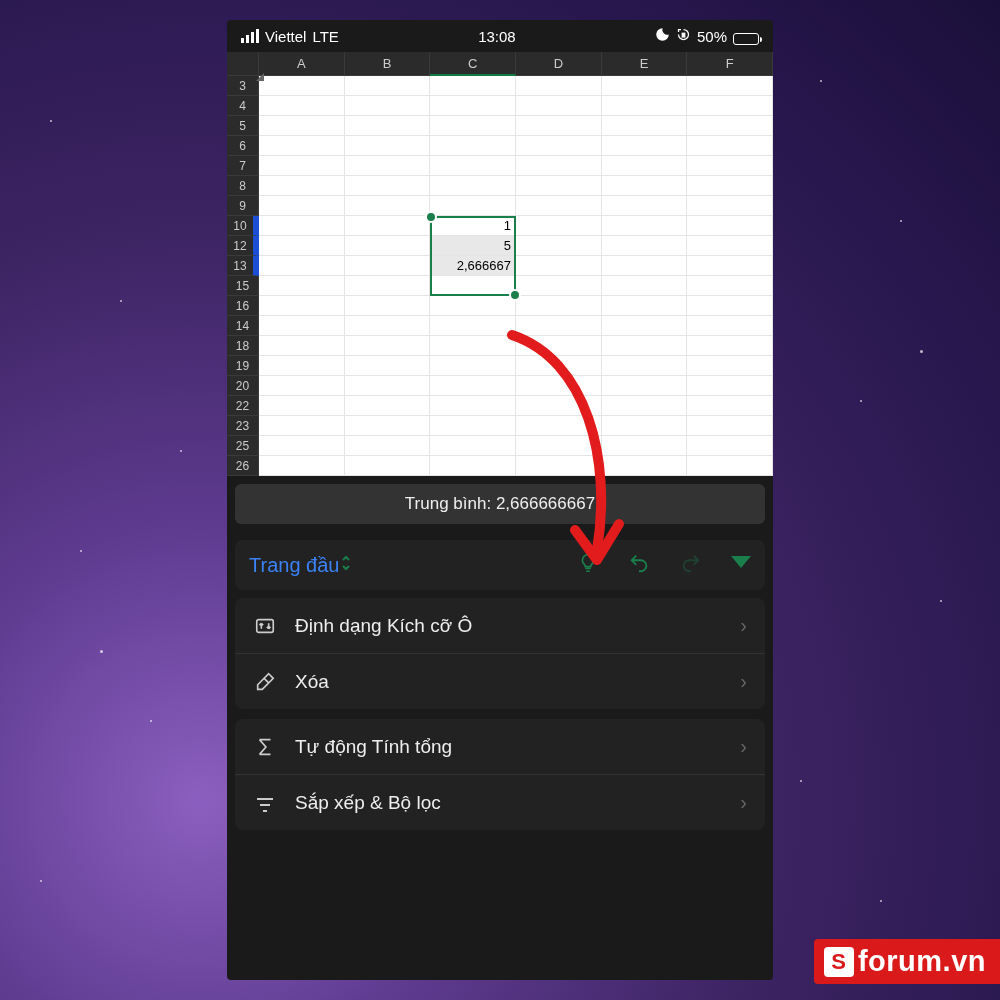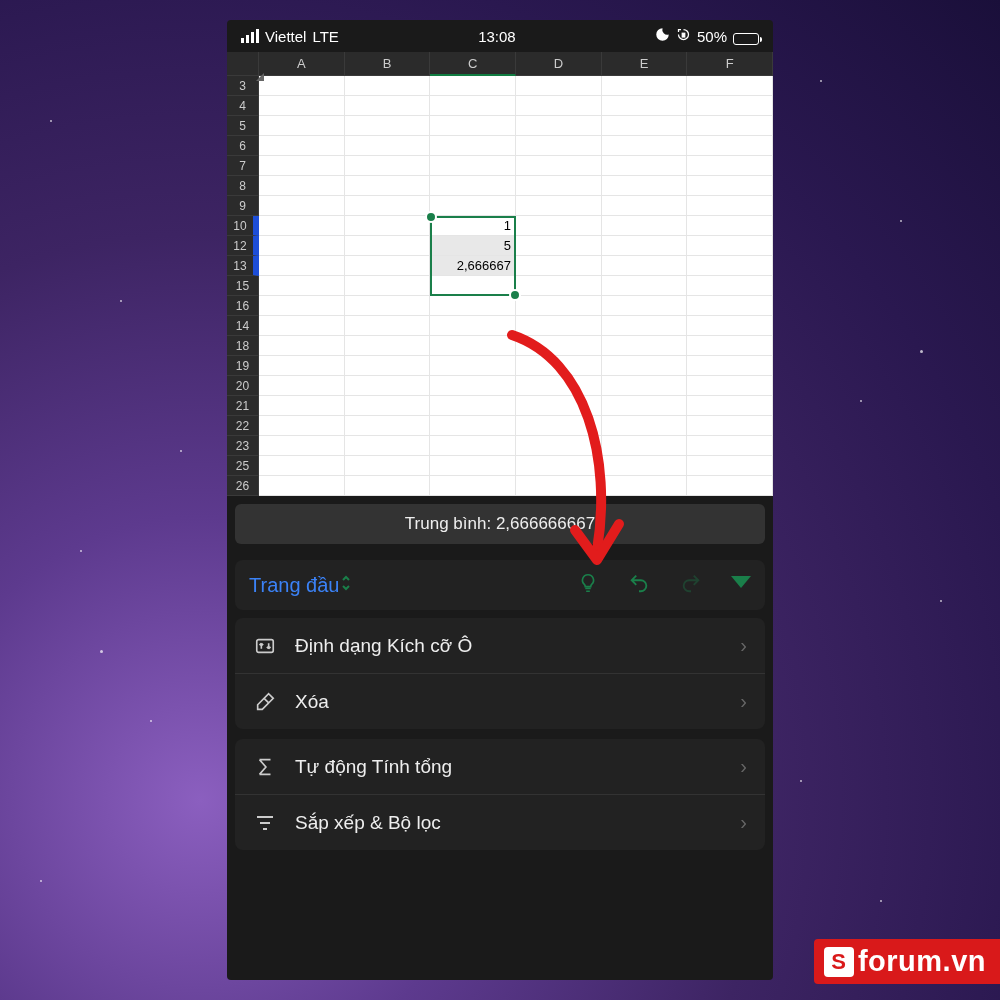--- a/index.html
+++ b/index.html
@@ -61,21 +61,21 @@
 
   
   .ribbon { background:#222; margin:8px; border-radius:8px; padding:12px 14px;
     display:flex; align-items:center; gap:28px; }
   .ribbon-tab { color:#3b82f6; font-size:20px; font-weight:500; display:flex; align-items:center; }
   .ribbon-icon { color:#1a7f4a; }
   .ribbon-spacer { flex:1; }
 
   
   .menu-section { background:#222; margin:0 8px 10px; border-radius:8px; overflow:hidden; }
-  .menu-item { display:flex; align-items:center; padding:16px 18px; color:#eee; font-size:19px; gap:18px; border-top:1px solid #333; }
+  .menu-item { display:flex; align-items:flex-end; padding:16px 18px; color:#eee; font-size:19px; gap:18px; border-top:1px solid #333; }
   .menu-item:first-child { border-top:none; }
   .menu-icon { width:24px; color:#ccc; display:flex; align-items:center; justify-content:center;}
   .menu-chevron { margin-left:auto; color:#666; font-size:20px; }
 
   
   .arrow-svg { position:absolute; pointer-events:none; }
 
   
   .wm { position:absolute; right:0; bottom:16px; background:#d9191a; color:#fff;
     font-size:29px; font-weight:700; padding:6px 14px 6px 10px; border-radius:4px 0 0 4px;
@@ -278,29 +278,20 @@
           <div class="row-header">19</div>
           <div class="cell"></div>
           <div class="cell"></div>
           <div class="cell"></div>
           <div class="cell"></div>
           <div class="cell"></div>
           <div class="cell"></div>
         </div>
         <div class="row">
           <div class="row-header">20</div>
-          <div class="cell"></div>
-          <div class="cell"></div>
-          <div class="cell"></div>
-          <div class="cell"></div>
-          <div class="cell"></div>
-          <div class="cell"></div>
-        </div>
-        <div class="row">
-          <div class="row-header">21</div>
           <div class="cell"></div>
           <div class="cell"></div>
           <div class="cell"></div>
           <div class="cell"></div>
           <div class="cell"></div>
           <div class="cell"></div>
         </div>
         <div class="row">
           <div class="row-header">22</div>
           <div class="cell"></div>

